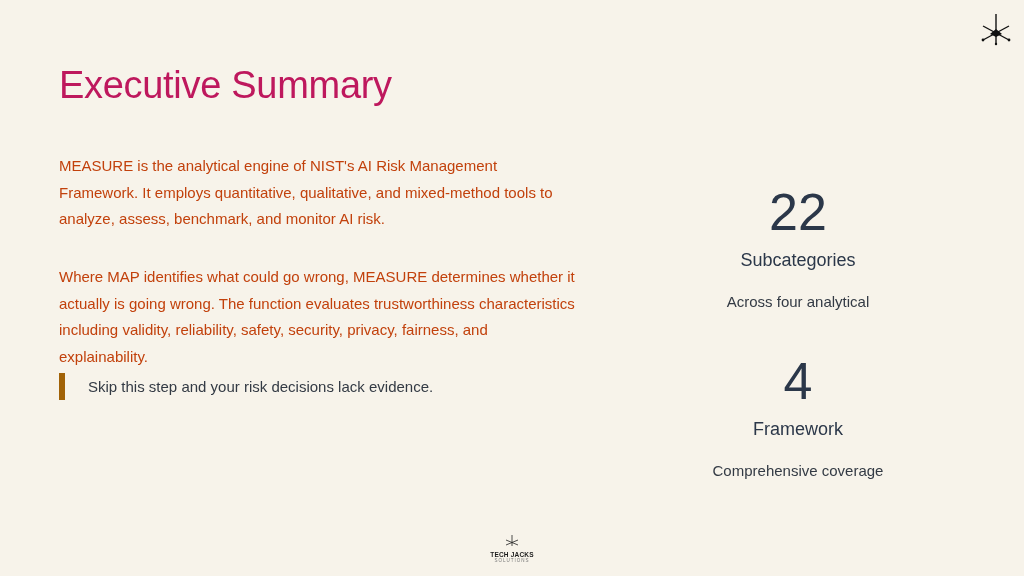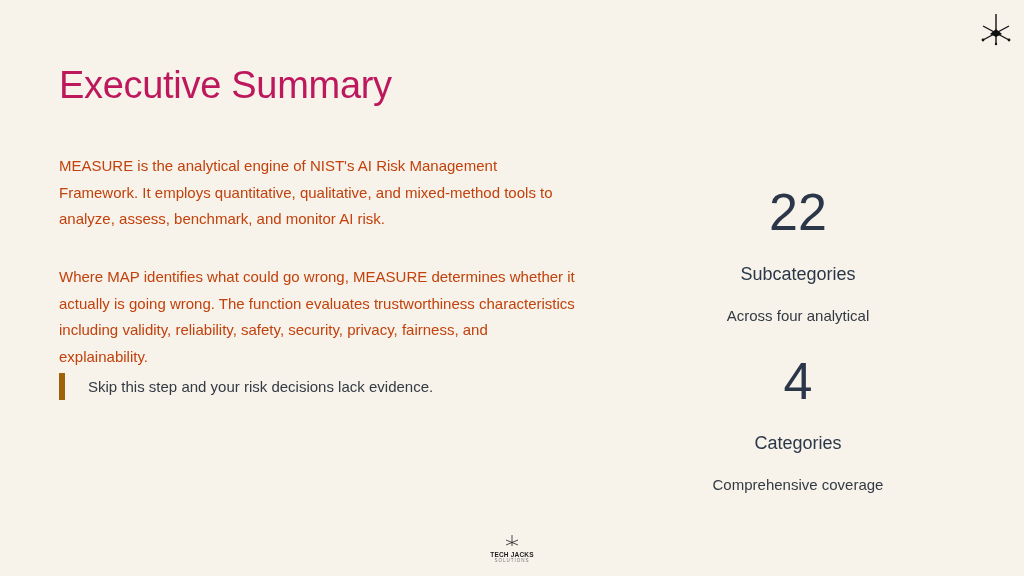--- a/index.html
+++ b/index.html
@@ -21,21 +21,21 @@
   .p1 { top:153px; }
   .p2 { top:264px; }
   .quote {
     position:absolute; left:59px; top:373px;
     border-left:6px solid #a16207;
     padding-left:23px; height:27px;
     font-size:15px; line-height:27px; color:#333a44;
   }
   .stat { position:absolute; left:698px; width:200px; text-align:center; color:#2b3749; }
   .stat .num { font-size:52px; line-height:60px; }
-  .stat .label { font-size:18px; margin-top:22px; }
+  .stat .label { font-size:18px; margin-top:8px; }
   .stat .sub { font-size:15px; margin-top:22px; color:#333a44; }
   .stat1 { top:182px; }
   .stat2 { top:351px; }
   .corner-logo { position:absolute; left:978px; top:12px; width:36px; height:36px; }
   .footer-logo { position:absolute; left:483px; top:533px; width:58px; text-align:center; }
   .footer-logo .brand { font-size:6.5px; font-weight:bold; color:#1b1b1b; letter-spacing:0.2px; line-height:7px; }
   .footer-logo .tag { font-size:4.5px; color:#777; letter-spacing:1px; line-height:6px; }
 </style>
 </head>
 <body>
@@ -60,21 +60,21 @@
 <div class="quote">Skip this step and your risk decisions lack evidence.</div>
 
 <div class="stat stat1">
   <div class="num">22</div>
   <div class="label">Subcategories</div>
   <div class="sub">Across four analytical</div>
 </div>
 
 <div class="stat stat2">
   <div class="num">4</div>
-  <div class="label">Categories</div>
+  <div class="label">Framework</div>
   <div class="sub">Comprehensive coverage</div>
 </div>
 
 <div class="footer-logo">
   <svg width="14" height="12" viewBox="0 0 14 12">
     <line x1="7" y1="0" x2="7" y2="11" stroke="#222" stroke-width="0.8"></line>
     <line x1="1" y1="10" x2="13" y2="5" stroke="#222" stroke-width="0.8"></line>
     <line x1="1" y1="5" x2="13" y2="10" stroke="#222" stroke-width="0.8"></line>
   </svg>
   <div class="brand">TECH JACKS</div>

